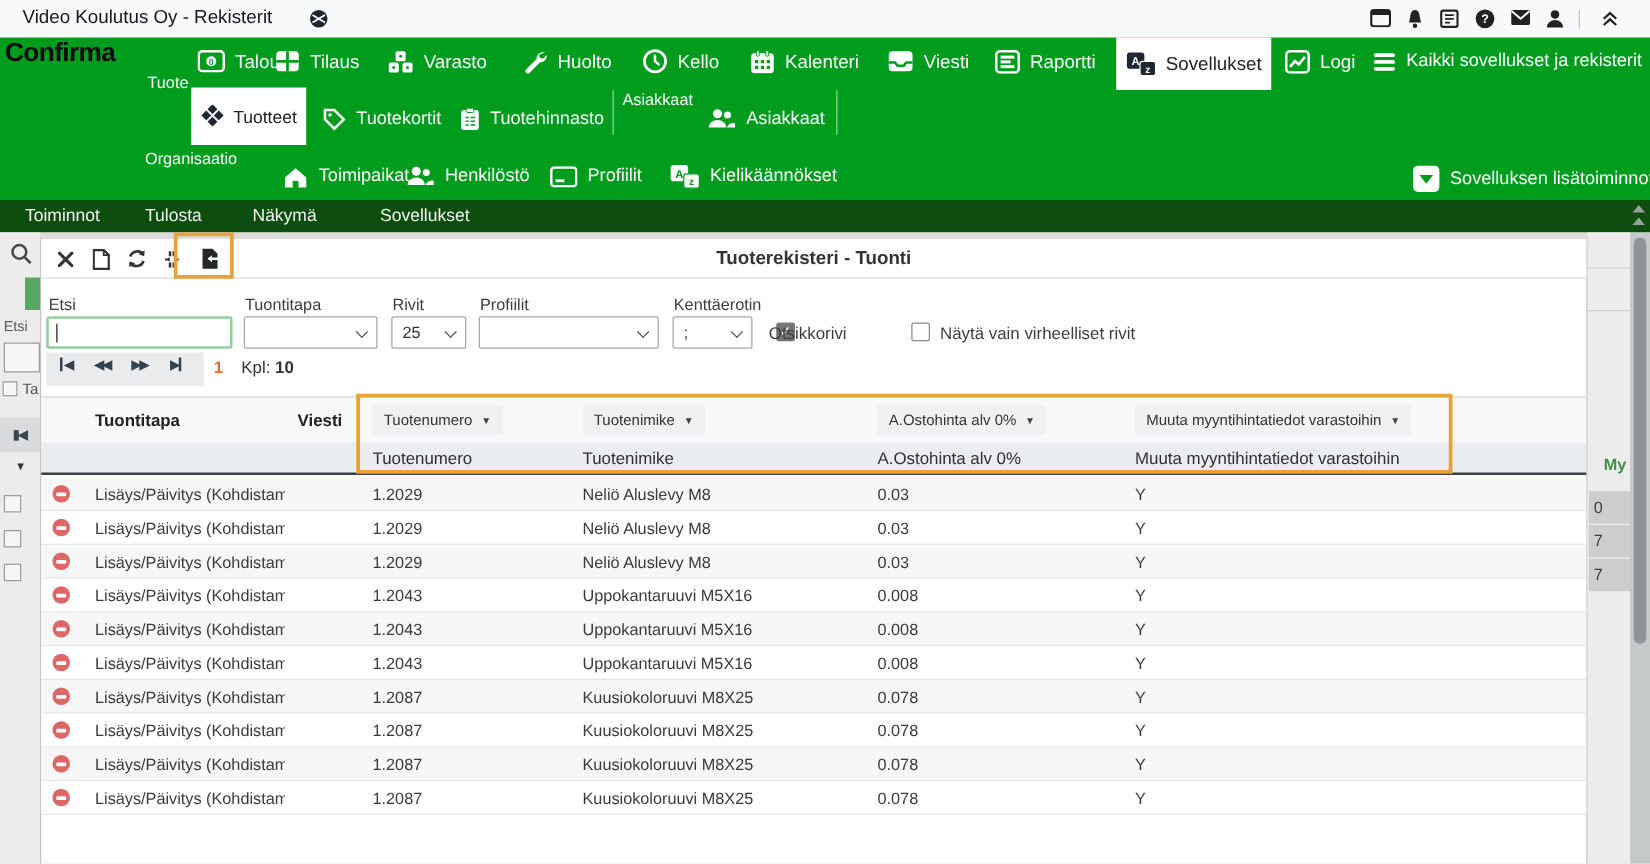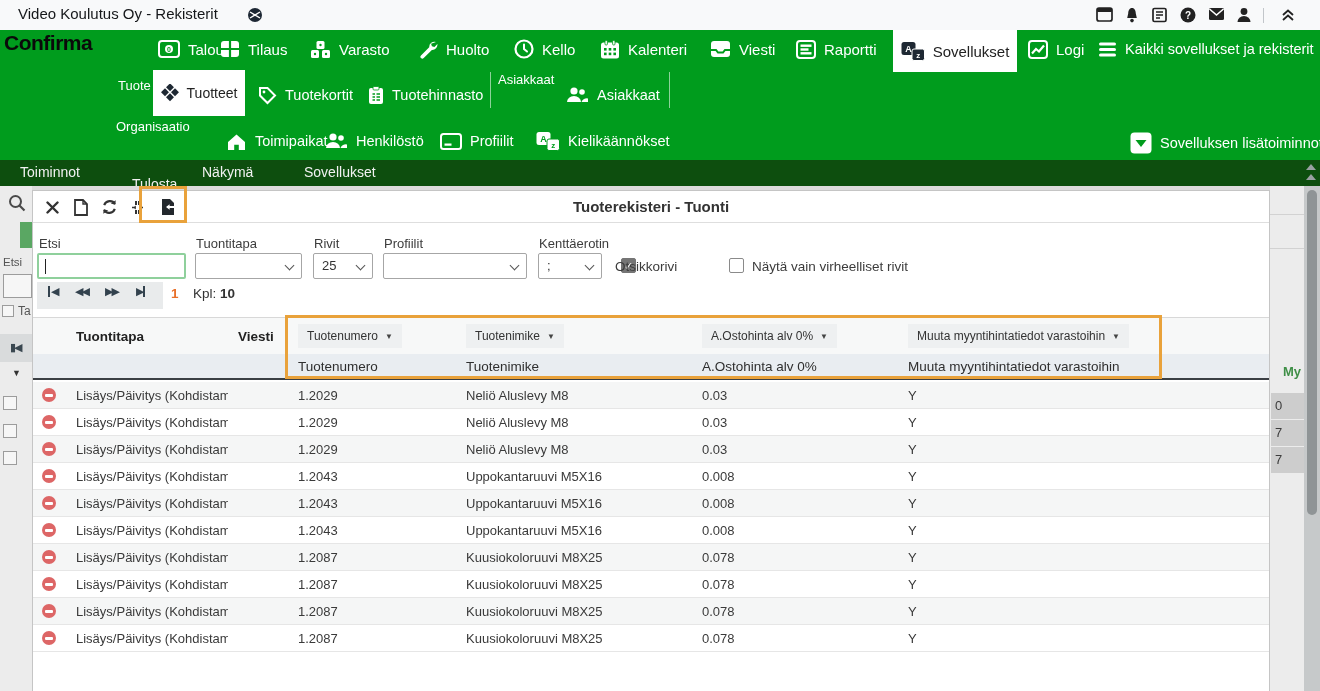--- a/index.html
+++ b/index.html
@@ -252,21 +252,21 @@
       <span>
           <svg class="ico-svg" width="19" height="16">
             <rect x="1" y="1.5" width="17" height="3" rx="1.5" fill="#fff"></rect>
             <rect x="1" y="7" width="17" height="3" rx="1.5" fill="#fff"></rect>
             <rect x="1" y="12.5" width="17" height="3" rx="1.5" fill="#fff"></rect>
           </svg>
         </span>
       <span class="lbl" style="font-size:14.5px;">Kaikki sovellukset ja rekisterit</span>
     </div>
 
-    <span class="grp-label" style="left:118px; top:48px;">Tuote</span>
+    <span class="grp-label" style="left:118px; top:28px;">Tuote</span>
     <div class="tab-selected" style="left:153px; top:40px; width:92px; height:46px; font-size:14px;">
       <span>
           <svg class="ico-svg" width="18" height="18">
             <g fill="#1e2833">
               <rect x="6.2" y="0.5" width="5.6" height="5.6" transform="rotate(45 9 3.3)"></rect>
               <rect x="1.2" y="5.5" width="5.6" height="5.6" transform="rotate(45 4 8.3)"></rect>
               <rect x="11.2" y="5.5" width="5.6" height="5.6" transform="rotate(45 14 8.3)"></rect>
               <rect x="6.2" y="10.5" width="5.6" height="5.6" transform="rotate(45 9 13.3)"></rect>
             </g>
           </svg>
@@ -354,21 +354,21 @@
             <rect x="11" y="8" width="12.5" height="11.5" rx="2" fill="#fff" stroke="#009c1d" stroke-width="1"></rect>
             <text x="17.2" y="17" font-size="8" font-weight="bold" fill="#009c1d" text-anchor="middle" font-family="Liberation Sans, sans-serif">z</text>
           </svg>
         </span>
       <span class="lbl">Kielikäännökset</span>
     </div>
   </div>
 
   <div class="menubar">
     <span class="mi" style="left:20px;">Toiminnot</span>
-    <span class="mi" style="left:132px;margin-top:12px;">Tulosta</span>
+    <span class="mi" style="left:116px;">Tulosta</span>
     <span class="mi" style="left:202px;">Näkymä</span>
     <span class="mi" style="left:304px;">Sovellukset</span>
     <span class="sb-up" style="left:1306px; top:4px;"></span>
     <span class="sb-up" style="left:1306px; top:14px;"></span>
   </div>
 
   <div class="content-bg"></div>
 
   <div class="strip" style="left:0; width:32px;">
     <span class="abs" style="left:8px; top:8px;">

